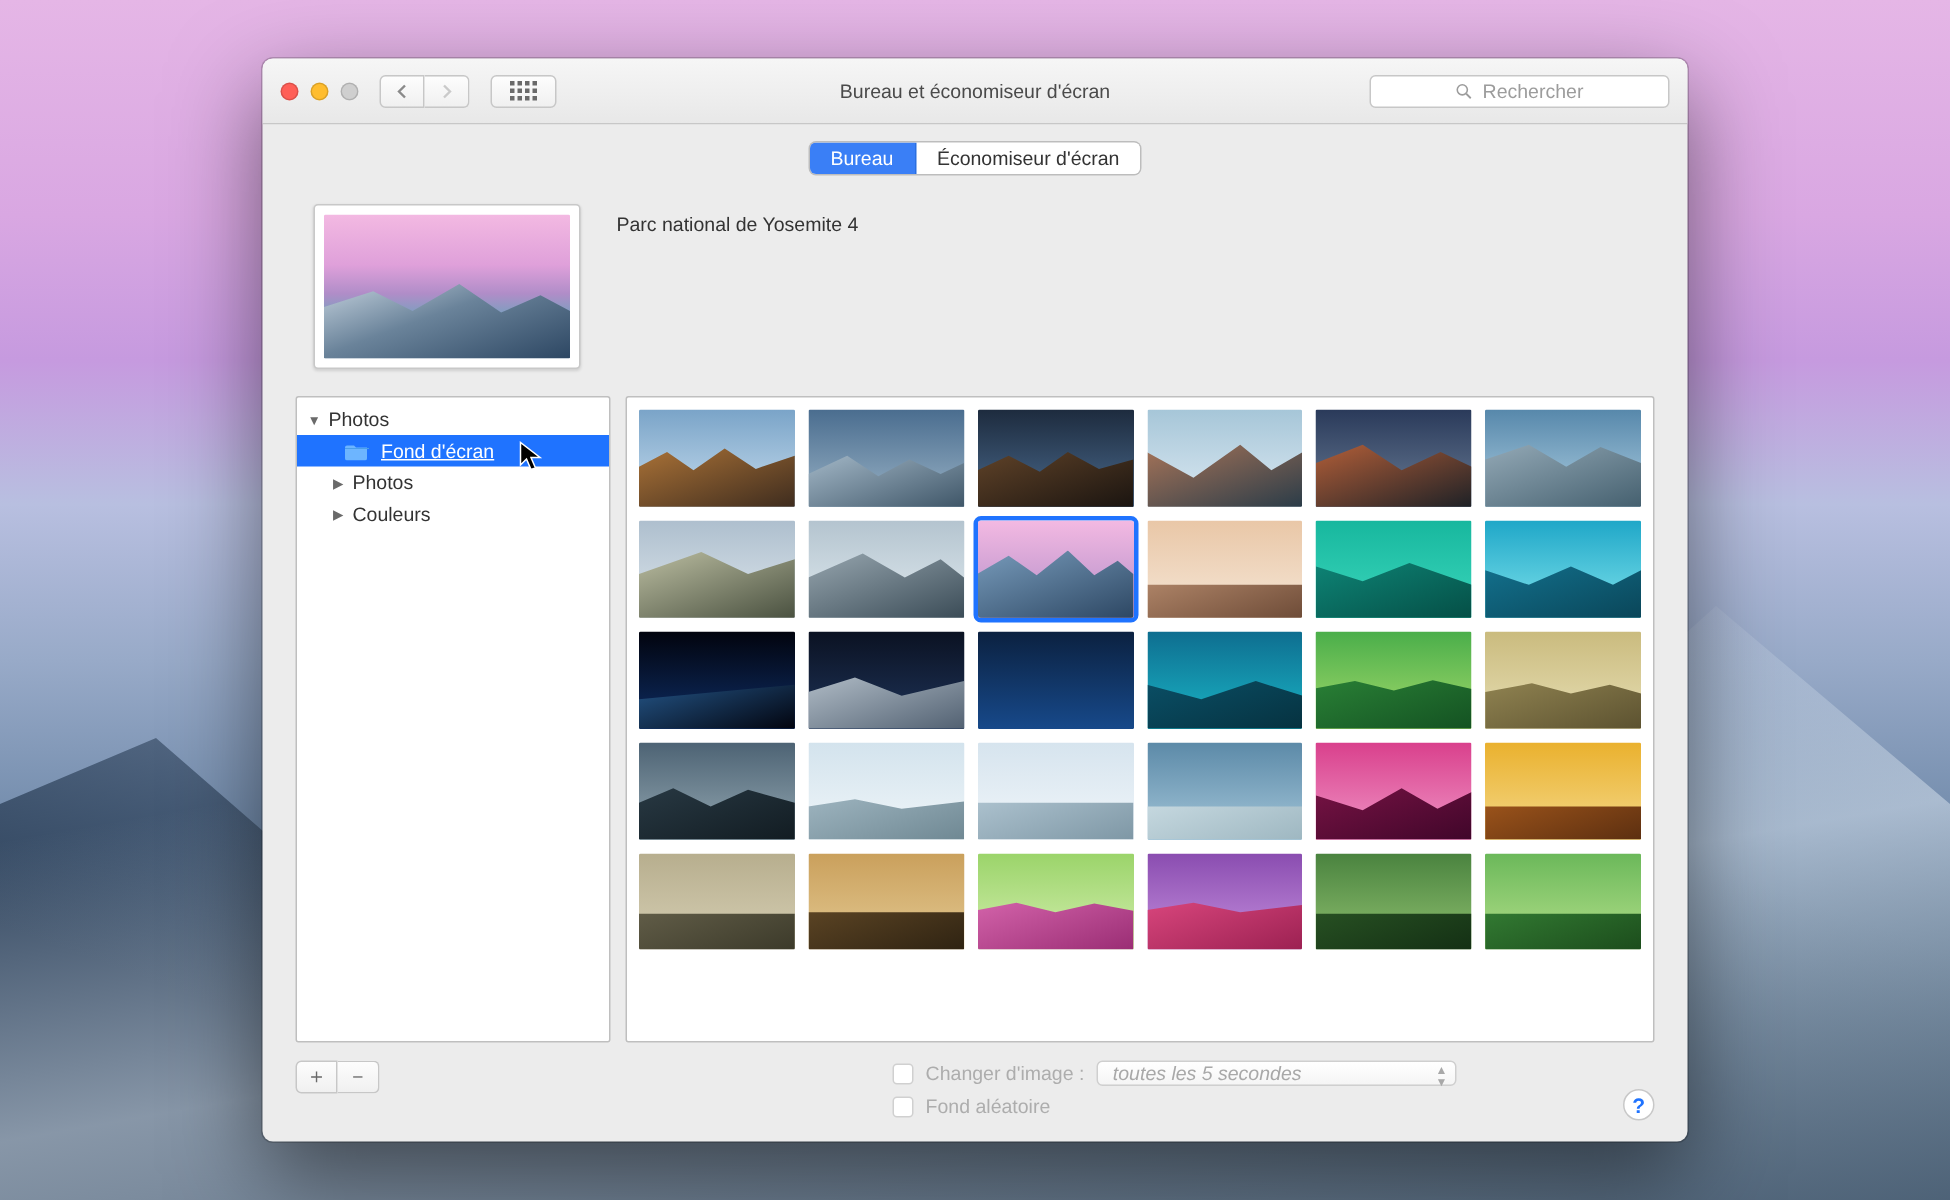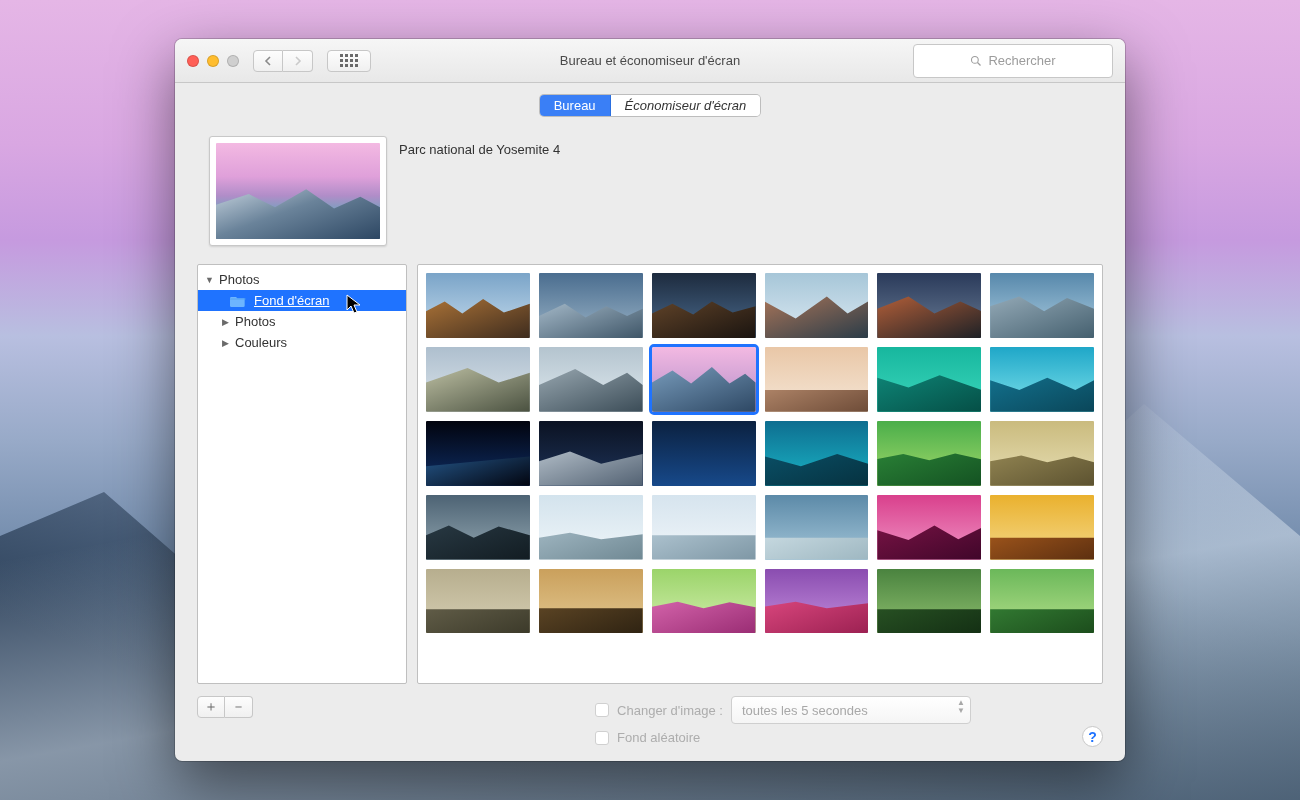--- a/index.html
+++ b/index.html
@@ -52,34 +52,34 @@
   }
   .seg-btn:first-child{border-top-left-radius:4px;border-bottom-left-radius:4px;}
   .seg-btn:last-child{border-top-right-radius:4px;border-bottom-right-radius:4px;border-left:none;}
   .seg-btn.single{border-radius:4px;border-left:1px solid #c7c7c7;width:44px;}
   .grid-icon{display:grid;grid-template-columns:repeat(4,3px);grid-template-rows:repeat(3,3px);gap:2px;}
   .grid-icon span{background:#6a6a6a;}
   .title-center{
     position:absolute; left:0; right:0; text-align:center; font-size:13px; color:#4a4a4a; pointer-events:none;
   }
   .search {
-    margin-left:auto; margin-right:12px; width:200px; height:34px;
+    margin-left:auto; margin-right:12px; width:200px; height:22px;
     background:#fff; border:1px solid #c7c7c7; border-radius:4px;
     display:flex; align-items:center; justify-content:center; gap:6px; color:#9c9c9c; font-size:13px;
   }
   .search svg{width:12px;height:12px;fill:#9c9c9c;}
 
   .tabbar { display:flex; justify-content:center; margin-top:12px; }
   .tabs { display:flex; border-radius:4px; overflow:hidden; box-shadow:0 0 0 1px #bdbdbd; }
   .tab { height:21px; padding:0 14px; font-size:13px; display:flex; align-items:center; background:#fff; color:#333; }
   .tab.active { background:#3a7ff6; color:#fff; }
-  .tab + .tab { border-left:1px solid #bdbdbd;font-style:italic; }
+  .tab + .tab { border-left:1px solid #bdbdbd; }
   .tab.active + .tab { border-left:1px solid #2a6fe0; }
 
-  .preview-row { display:flex; align-items:flex-start; gap:12px; padding:20px 34px 12px 34px; }
+  .preview-row { display:flex; align-items:flex-start; gap:24px; padding:20px 34px 12px 34px; }
   .preview-frame {
     width:178px; height:110px; padding:6px; background:#fff; border:1px solid #c8c8c8; border-radius:3px;
     box-shadow:0 1px 2px rgba(0,0,0,0.12);
   }
   .wp-thumb { width:100%; height:100%; border-radius:1px; position:relative; overflow:hidden; }
   .wp-title { font-size:13px; color:#333; margin-top:6px; }
 
   .browser {
     flex:1; margin:6px 22px 8px 22px; display:flex; gap:10px; min-height:0;
   }
@@ -108,22 +108,22 @@
 
   .bottom-row { display:flex; align-items:flex-start; padding:4px 22px 16px 22px; gap:10px; position:relative;}
   .addremove { display:flex; height:22px; }
   .addremove .seg-btn{width:28px;height:22px;color:#6a6a6a;font-size:14px;}
   .opts { margin-left:auto; margin-right:auto; display:flex; flex-direction:column; gap:6px; padding-left:200px; }
   .optrow { display:flex; align-items:center; gap:8px; font-size:13px; color:#333; }
   .optrow.disabled { color:#adadad; }
   .checkbox { width:14px; height:14px; border:1px solid #b0b0b0; border-radius:3px; background:#fff; }
   .optrow.disabled .checkbox{border-color:#d0d0d0;}
   .popup {
-    border:1px solid #cfcfcf; background:linear-gradient(#ffffff,#f5f5f5); height:28px; border-radius:4px;
-    display:flex; align-items:center; padding:0 22px 0 10px; font-size:13px; color:#a8a8a8; position:relative; min-width:240px;
+    border:1px solid #cfcfcf; background:linear-gradient(#ffffff,#f5f5f5); height:17px; border-radius:4px;
+    display:flex; align-items:center; padding:0 22px 0 10px; font-size:13px; color:#a8a8a8; position:relative; min-width:240px;font-style:italic;
   }
   .popup .arrows{position:absolute;right:5px;top:2px;font-size:8px;line-height:8px;color:#a8a8a8;display:flex;flex-direction:column;align-items:center;}
   .help {
     position:absolute; right:22px; bottom:14px; width:21px; height:21px; border-radius:50%;
     background:#fff; border:1px solid #c8c8c8; color:#1f73ff; font-size:14px; font-weight:600;
     display:flex; align-items:center; justify-content:center;
   }
 
   
   .sky{position:absolute;inset:0;}

